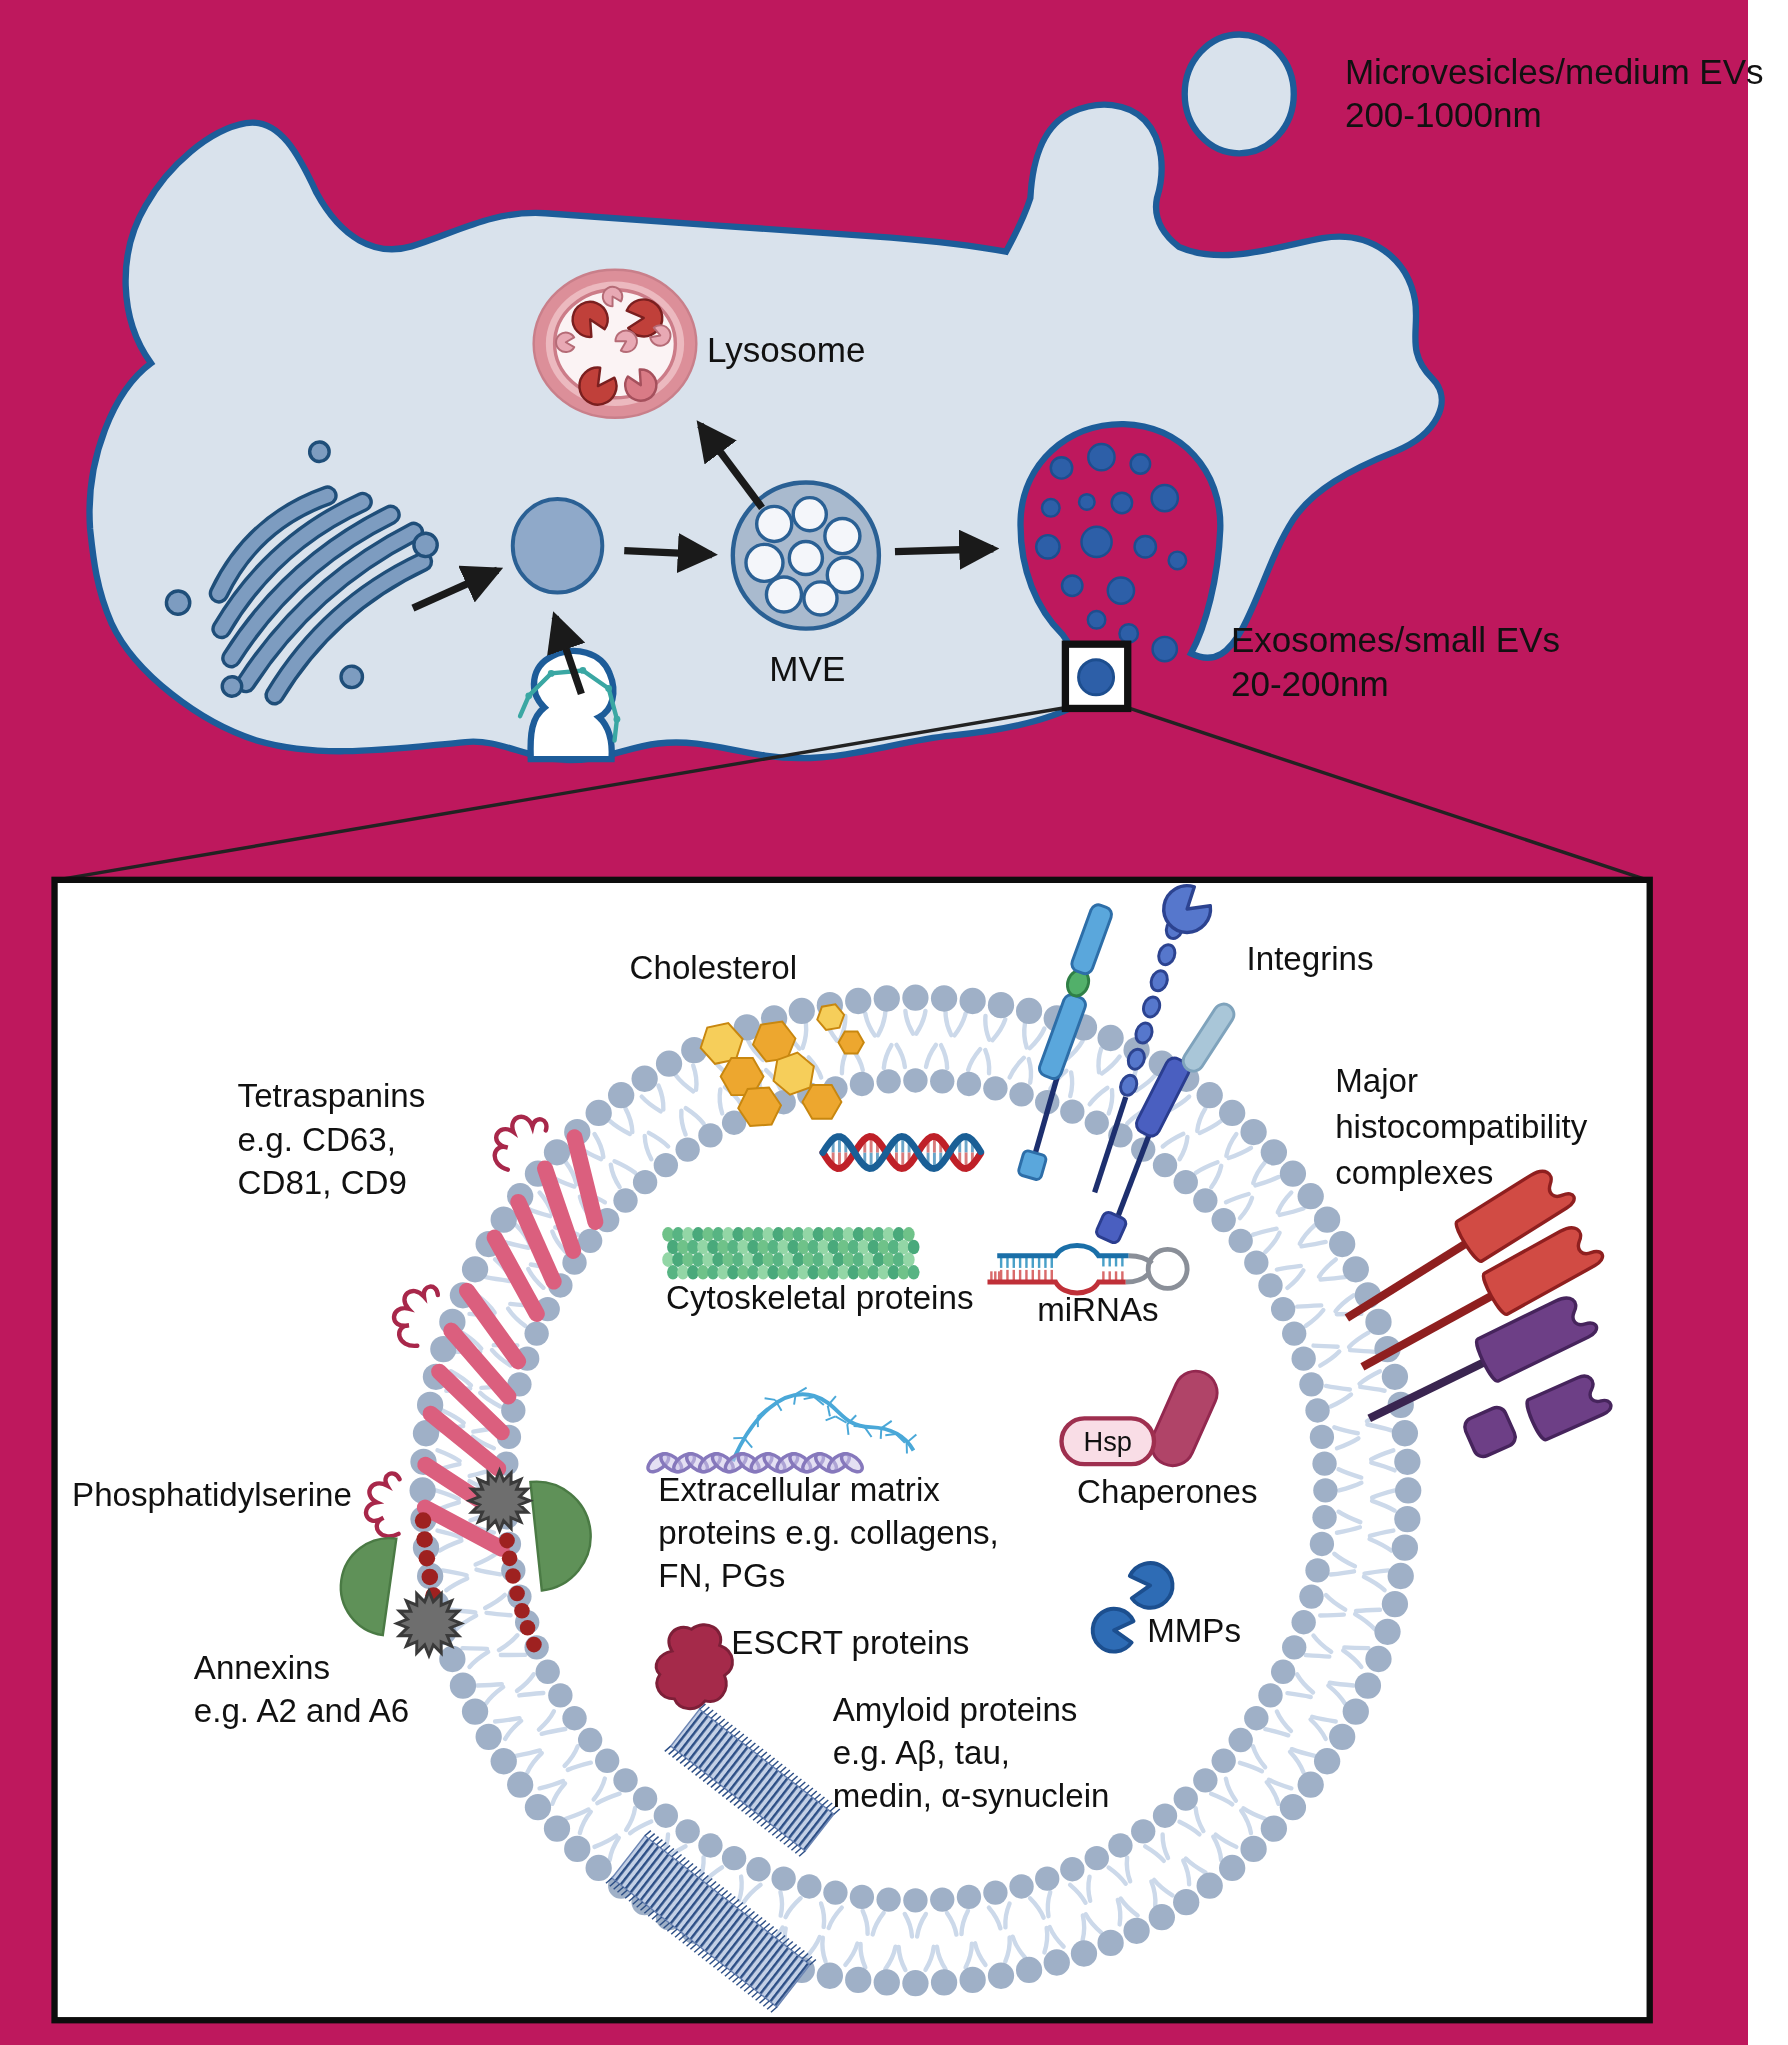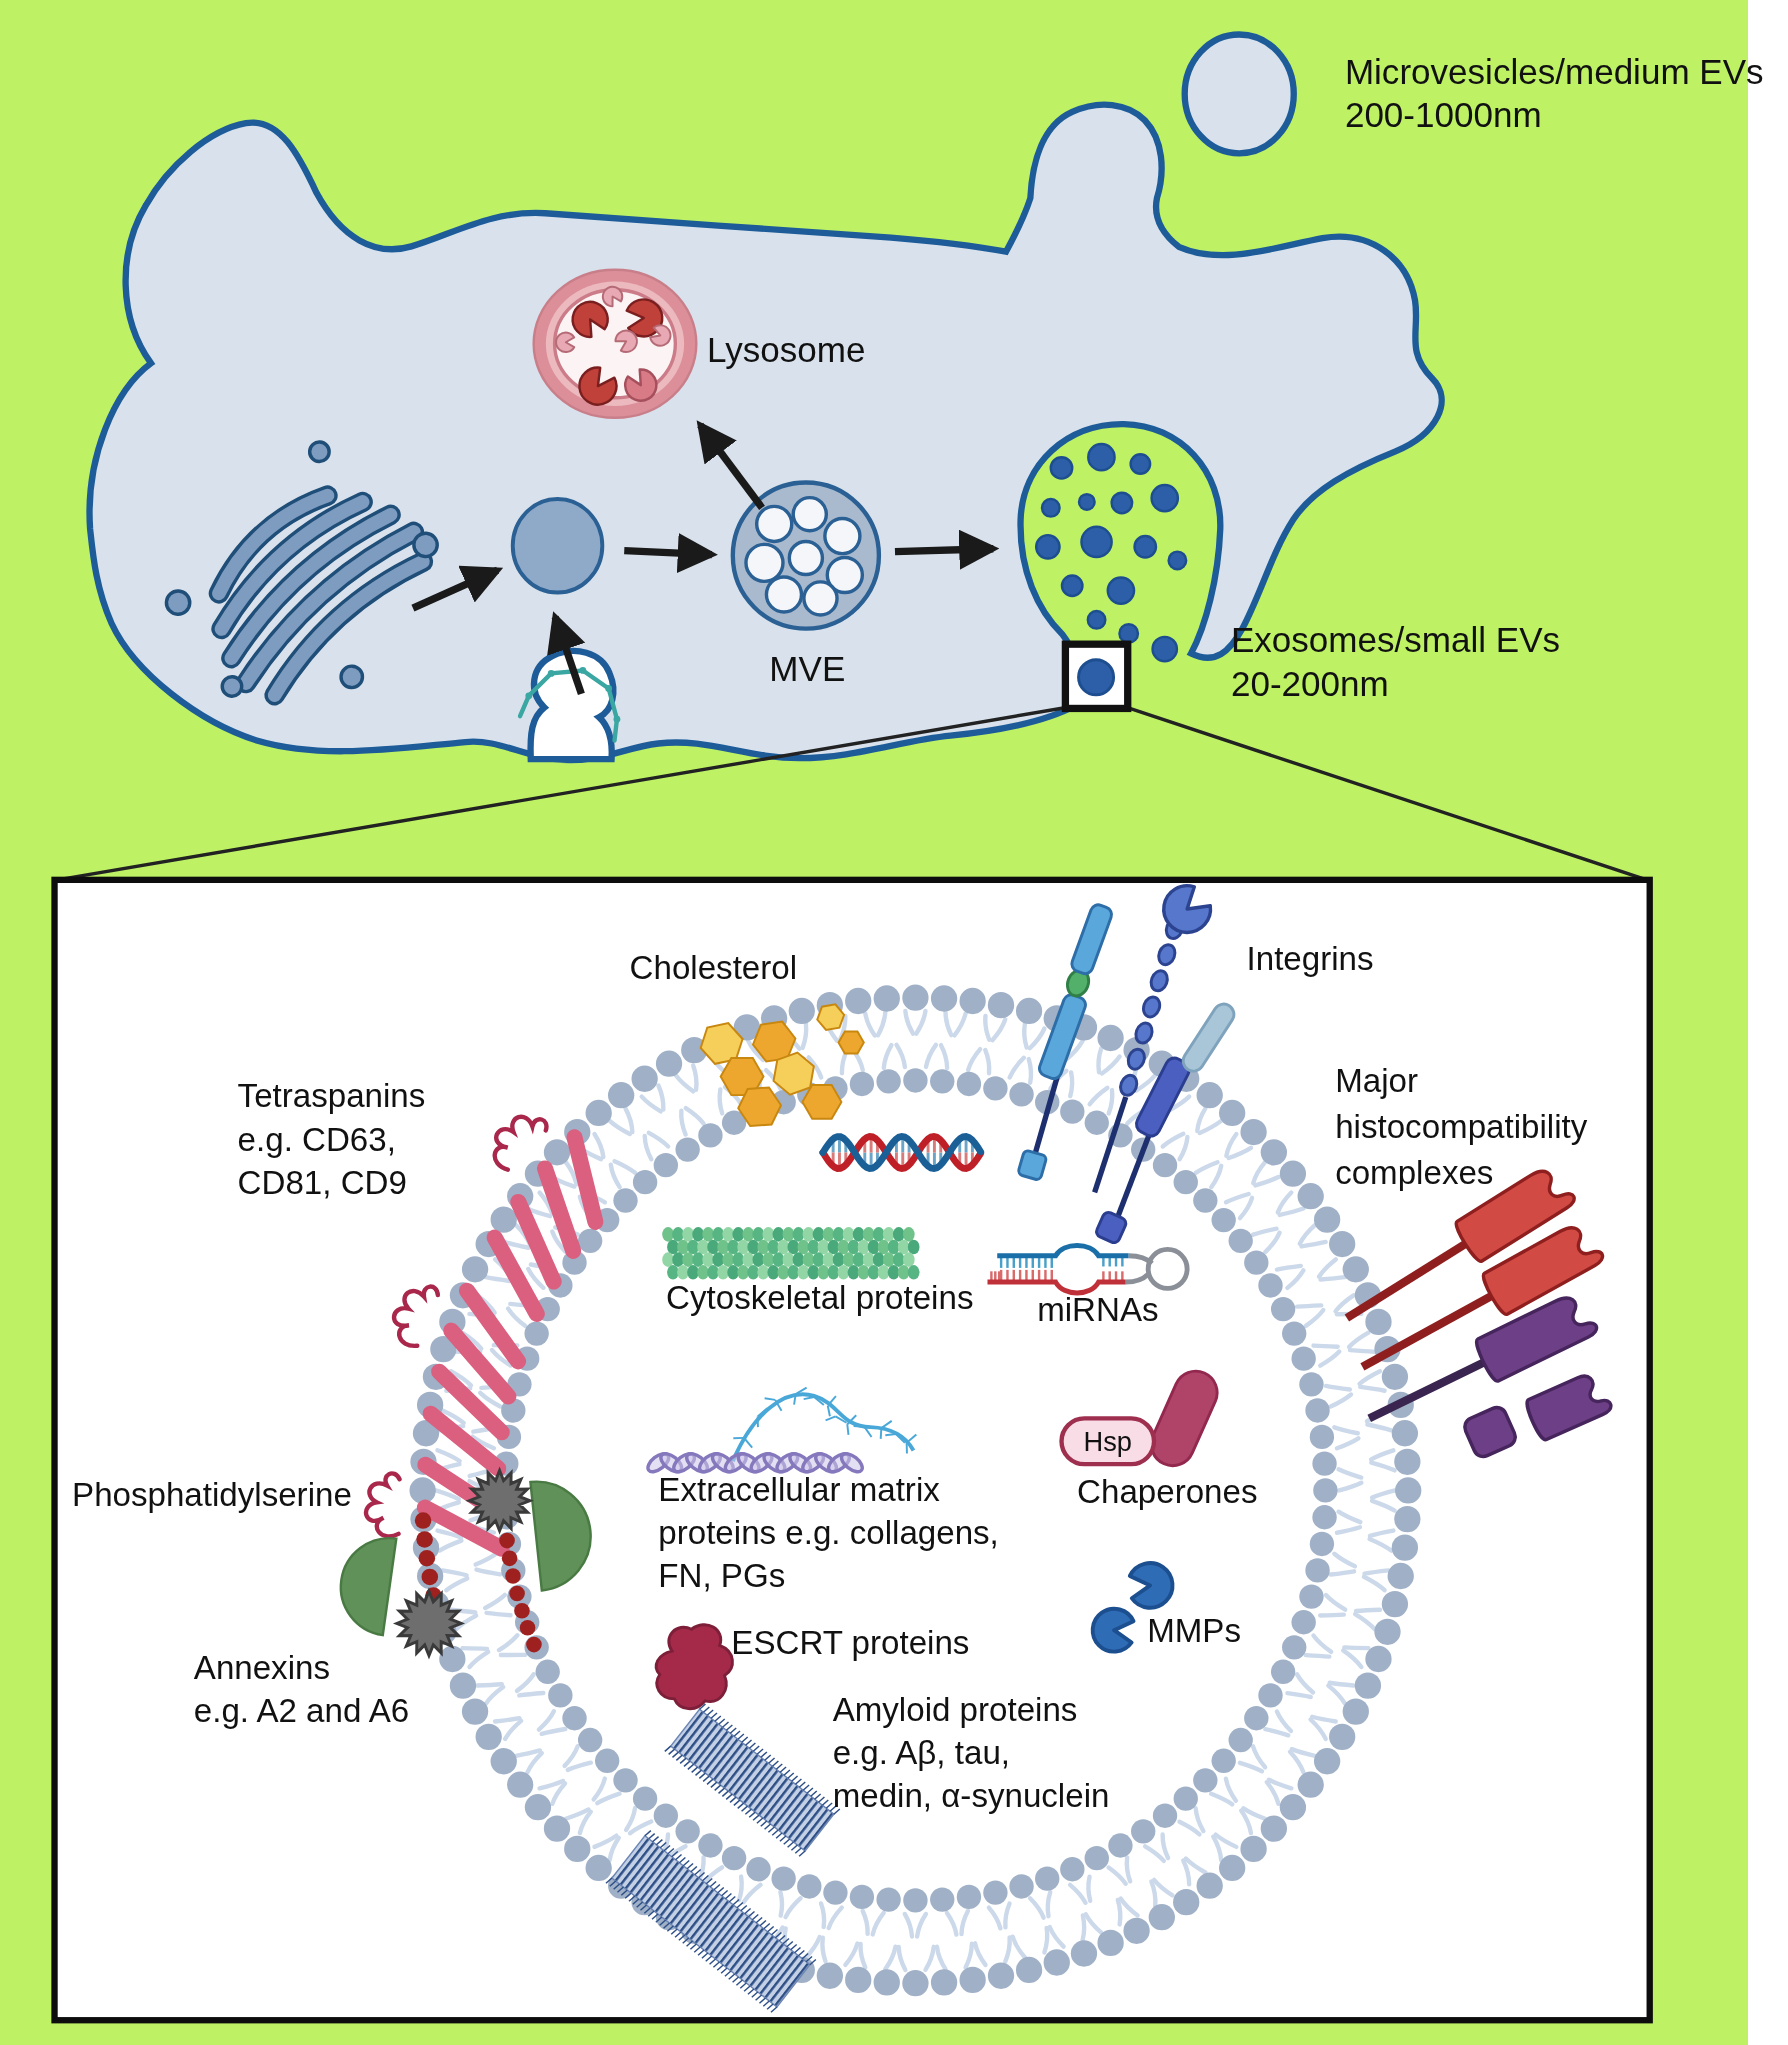--- a/index.html
+++ b/index.html
@@ -1,16 +1,16 @@
 <!DOCTYPE html>
 <html style="font-size:7.8px"><head>
 <meta charset="utf-8">
 <style>
   html,body{margin:0;padding:0;background:#ffffff;}
-  .stage{width:1748px;height:2046px;position:relative;background:#bef264;}
+  .stage{width:1748px;height:2046px;position:relative;background:#be185d;}
   svg{display:block;}
   text{font-family:"Liberation Sans","DejaVu Sans",sans-serif;fill:#111;}
   .lbl{font-size:72px;}
   .lbl2{font-size:68px;}
   .hsp{font-size:56px;}
 </style>
 </head>
 <body>
 
 <div class="stage">

